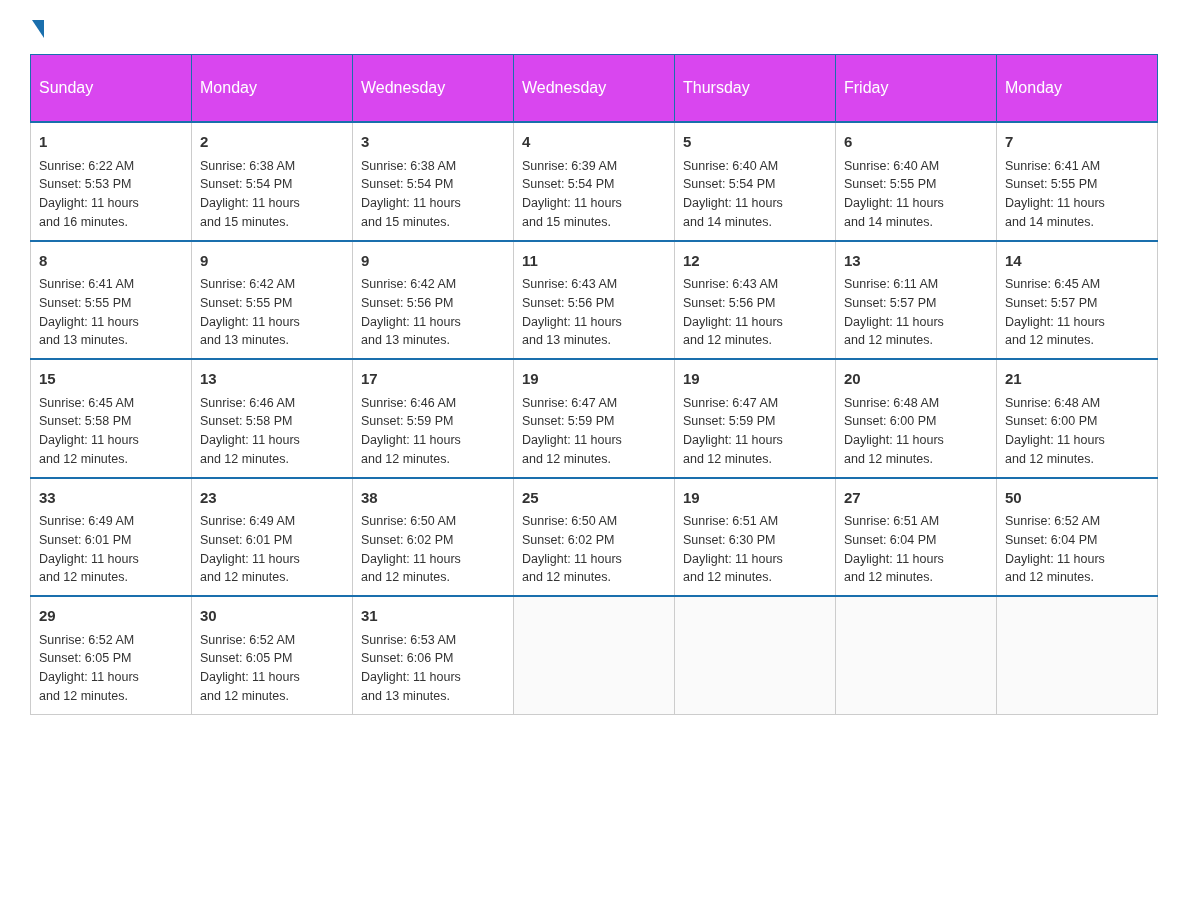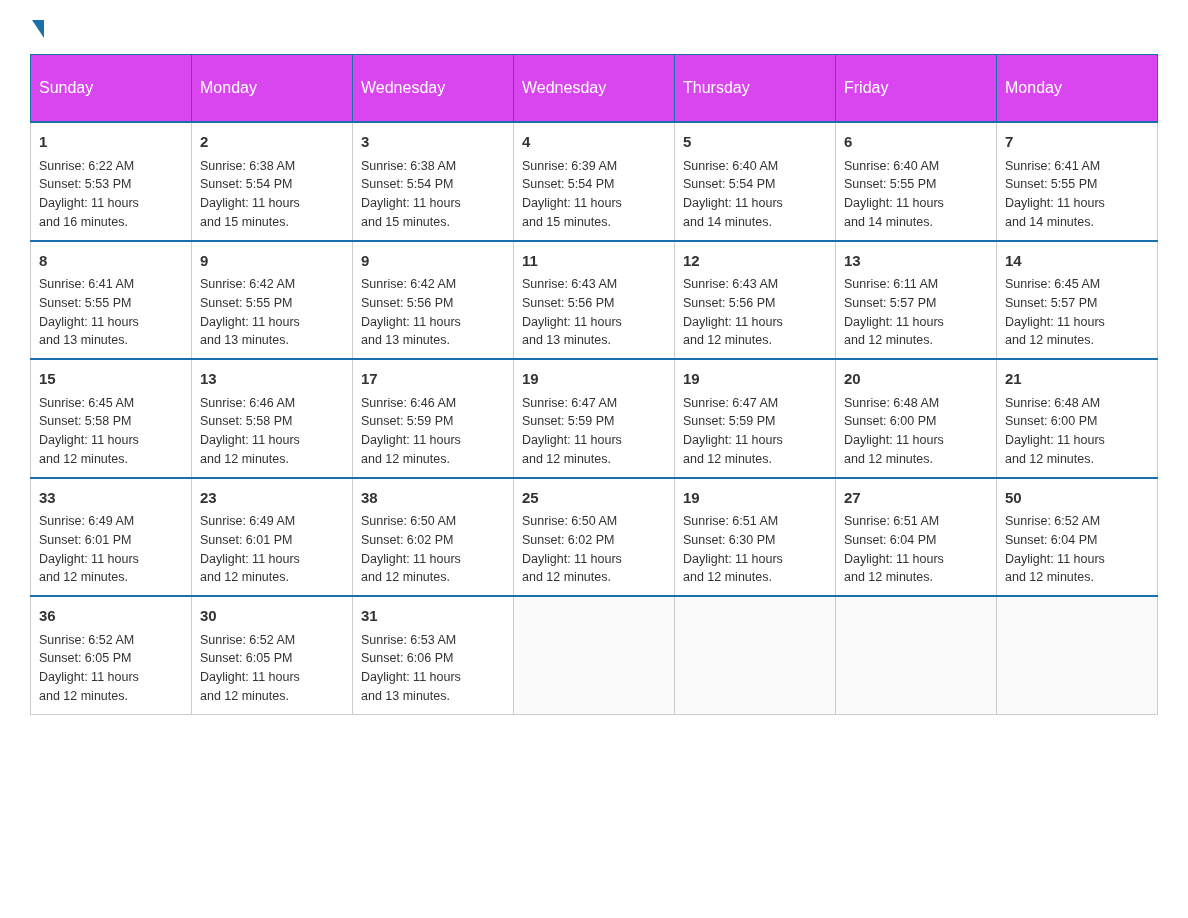--- a/index.html
+++ b/index.html
@@ -153,21 +153,21 @@
       <tr>
         <td><span class="day-num">33</span><span>Sunrise: 6:49 AM</span><br><span>Sunset: 6:01 PM</span><br><span>Daylight: 11 hours</span><br><span>and 12 minutes.</span></td>
         <td><span class="day-num">23</span><span>Sunrise: 6:49 AM</span><br><span>Sunset: 6:01 PM</span><br><span>Daylight: 11 hours</span><br><span>and 12 minutes.</span></td>
         <td><span class="day-num">38</span><span>Sunrise: 6:50 AM</span><br><span>Sunset: 6:02 PM</span><br><span>Daylight: 11 hours</span><br><span>and 12 minutes.</span></td>
         <td><span class="day-num">25</span><span>Sunrise: 6:50 AM</span><br><span>Sunset: 6:02 PM</span><br><span>Daylight: 11 hours</span><br><span>and 12 minutes.</span></td>
         <td><span class="day-num">19</span><span>Sunrise: 6:51 AM</span><br><span>Sunset: 6:30 PM</span><br><span>Daylight: 11 hours</span><br><span>and 12 minutes.</span></td>
         <td><span class="day-num">27</span><span>Sunrise: 6:51 AM</span><br><span>Sunset: 6:04 PM</span><br><span>Daylight: 11 hours</span><br><span>and 12 minutes.</span></td>
         <td><span class="day-num">50</span><span>Sunrise: 6:52 AM</span><br><span>Sunset: 6:04 PM</span><br><span>Daylight: 11 hours</span><br><span>and 12 minutes.</span></td>
       </tr>
       <tr>
-        <td><span class="day-num">36</span><span>Sunrise: 6:52 AM</span><br><span>Sunset: 6:05 PM</span><br><span>Daylight: 11 hours</span><br><span>and 12 minutes.</span></td>
+        <td><span class="day-num">29</span><span>Sunrise: 6:52 AM</span><br><span>Sunset: 6:05 PM</span><br><span>Daylight: 11 hours</span><br><span>and 12 minutes.</span></td>
         <td><span class="day-num">30</span><span>Sunrise: 6:52 AM</span><br><span>Sunset: 6:05 PM</span><br><span>Daylight: 11 hours</span><br><span>and 12 minutes.</span></td>
         <td><span class="day-num">31</span><span>Sunrise: 6:53 AM</span><br><span>Sunset: 6:06 PM</span><br><span>Daylight: 11 hours</span><br><span>and 13 minutes.</span></td>
         <td class="empty"></td>
         <td class="empty"></td>
         <td class="empty"></td>
         <td class="empty"></td>
       </tr>
     </tbody>
 </table>
 

